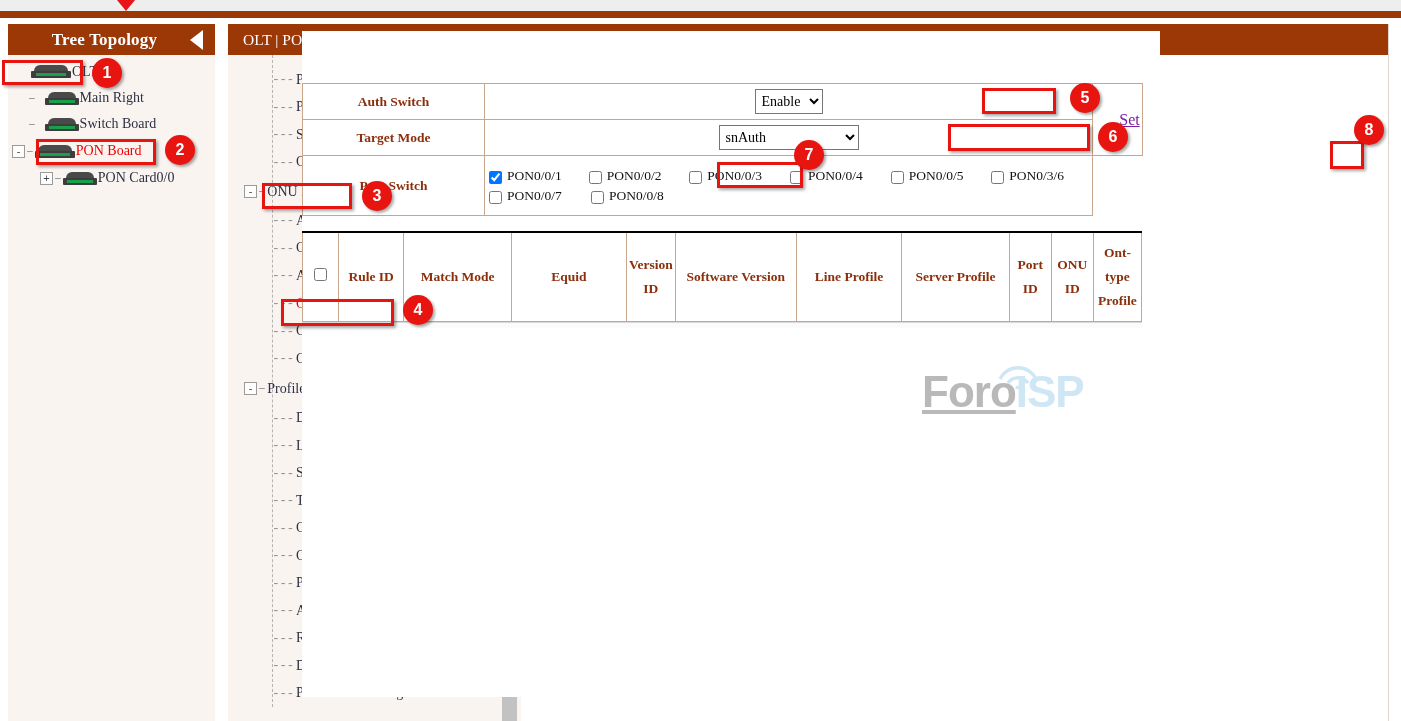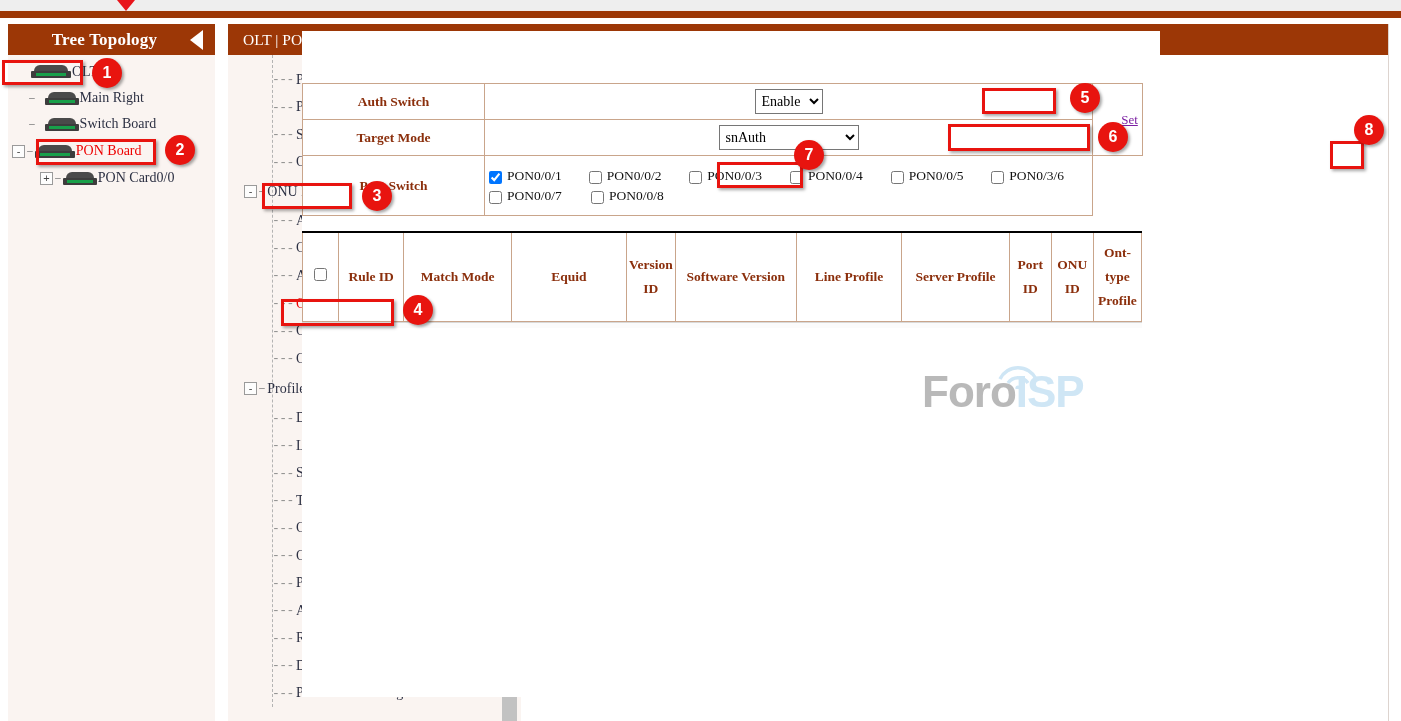--- a/index.html
+++ b/index.html
@@ -221,21 +221,21 @@
     color: #111;
     margin-right: 4px;
   }
   .port-item input { margin: 0 5px 0 0; }
   .pw1 { width: 98px; }
   .pw { width: 99px; }
 
   .set-link {
     color: #7b1fa2;
     text-decoration: underline;
-    font-size: 13px;
+    font-size: 16px;
     cursor: pointer;
     margin-left: 24px;
   }
 
   
   .data-wrap {
     position: absolute; left: 0; top: 200px; width: 840px;
   }
   .rule-divider { border-top: 2px solid #000; width: 840px; }
   .data-table {
@@ -274,21 +274,21 @@
 
   
   .watermark {
     position: absolute; left: 620px; top: 336px;
     font-family: "Liberation Sans", sans-serif;
     font-size: 44px; font-weight: bold;
     letter-spacing: -1px;
     pointer-events: none;
     user-select: none;
   }
-  .wm-foro { color: #b9b9b9; }
+  .wm-foro { color: #b9b9b9; text-decoration: underline; }
   .wm-isp { color: #cfe6f5; }
   .wm-wifi {
     position: absolute; left: 694px; top: 330px;
     width: 44px; height: 28px;
     pointer-events: none;
   }
 
   
   .right-edge {
     position: absolute; left: 1388px; top: 24px; width: 1px; height: 697px;

